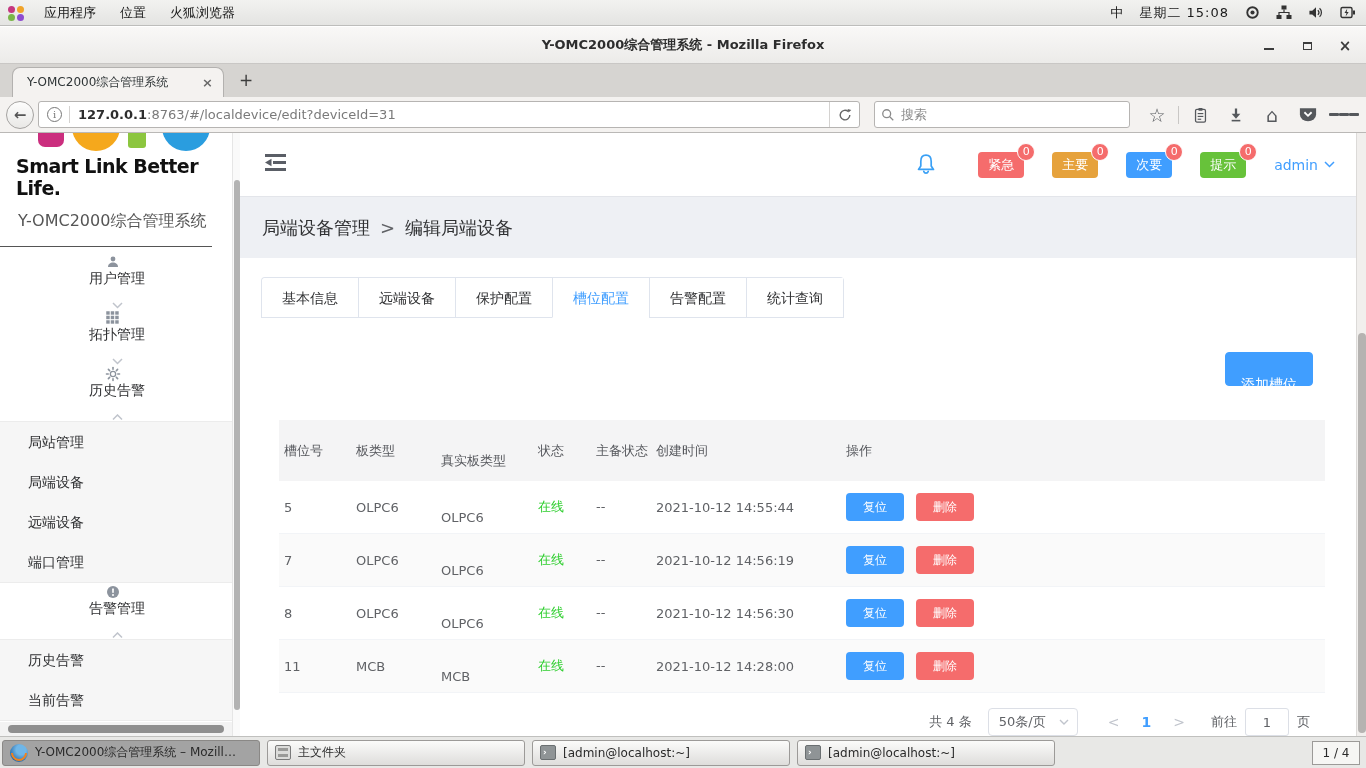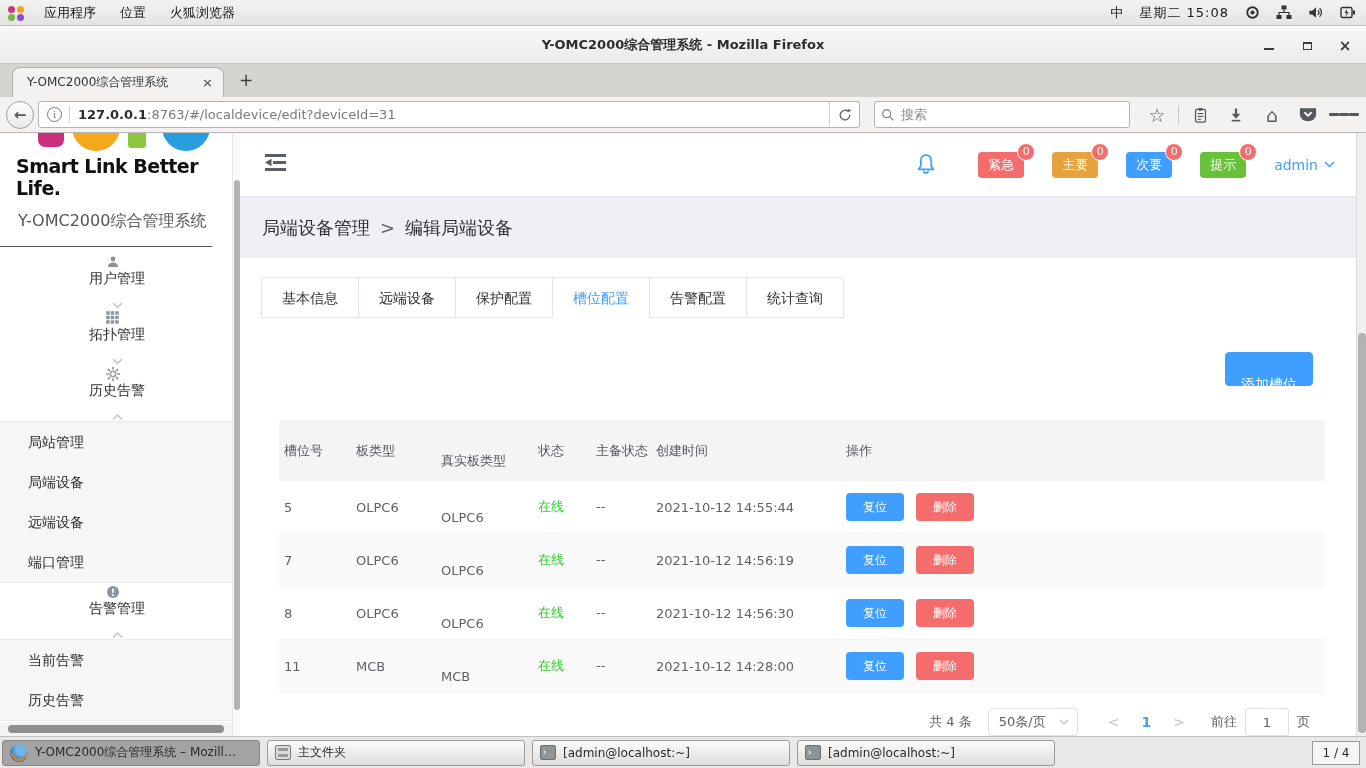--- a/index.html
+++ b/index.html
@@ -374,22 +374,22 @@
               <rect x="10.8" y="6.5" width="2.4" height="7" rx="1.2" fill="#fff"></rect>
               <circle cx="12" cy="16.5" r="1.5" fill="#fff"></circle>
             </svg>
         </span>
         <span class="mi-label">告警管理</span>
         <svg width="11" height="7" viewBox="0 0 11 7">
             <polyline points="1,5.5 5.5,1 10,5.5" fill="none" stroke="#c0c4cc" stroke-width="1.5"></polyline>
           </svg>
       </div>
       <div class="sub-block">
+        <div class="sub-item">历史告警</div>
         <div class="sub-item">当前告警</div>
-        <div class="sub-item">历史告警</div>
       </div>
     </div>
 
     <div class="v-scroll">
         <div class="thumb"></div>
       </div>
     <div class="h-scroll">
         <div class="thumb"></div>
       </div>
   </div>

